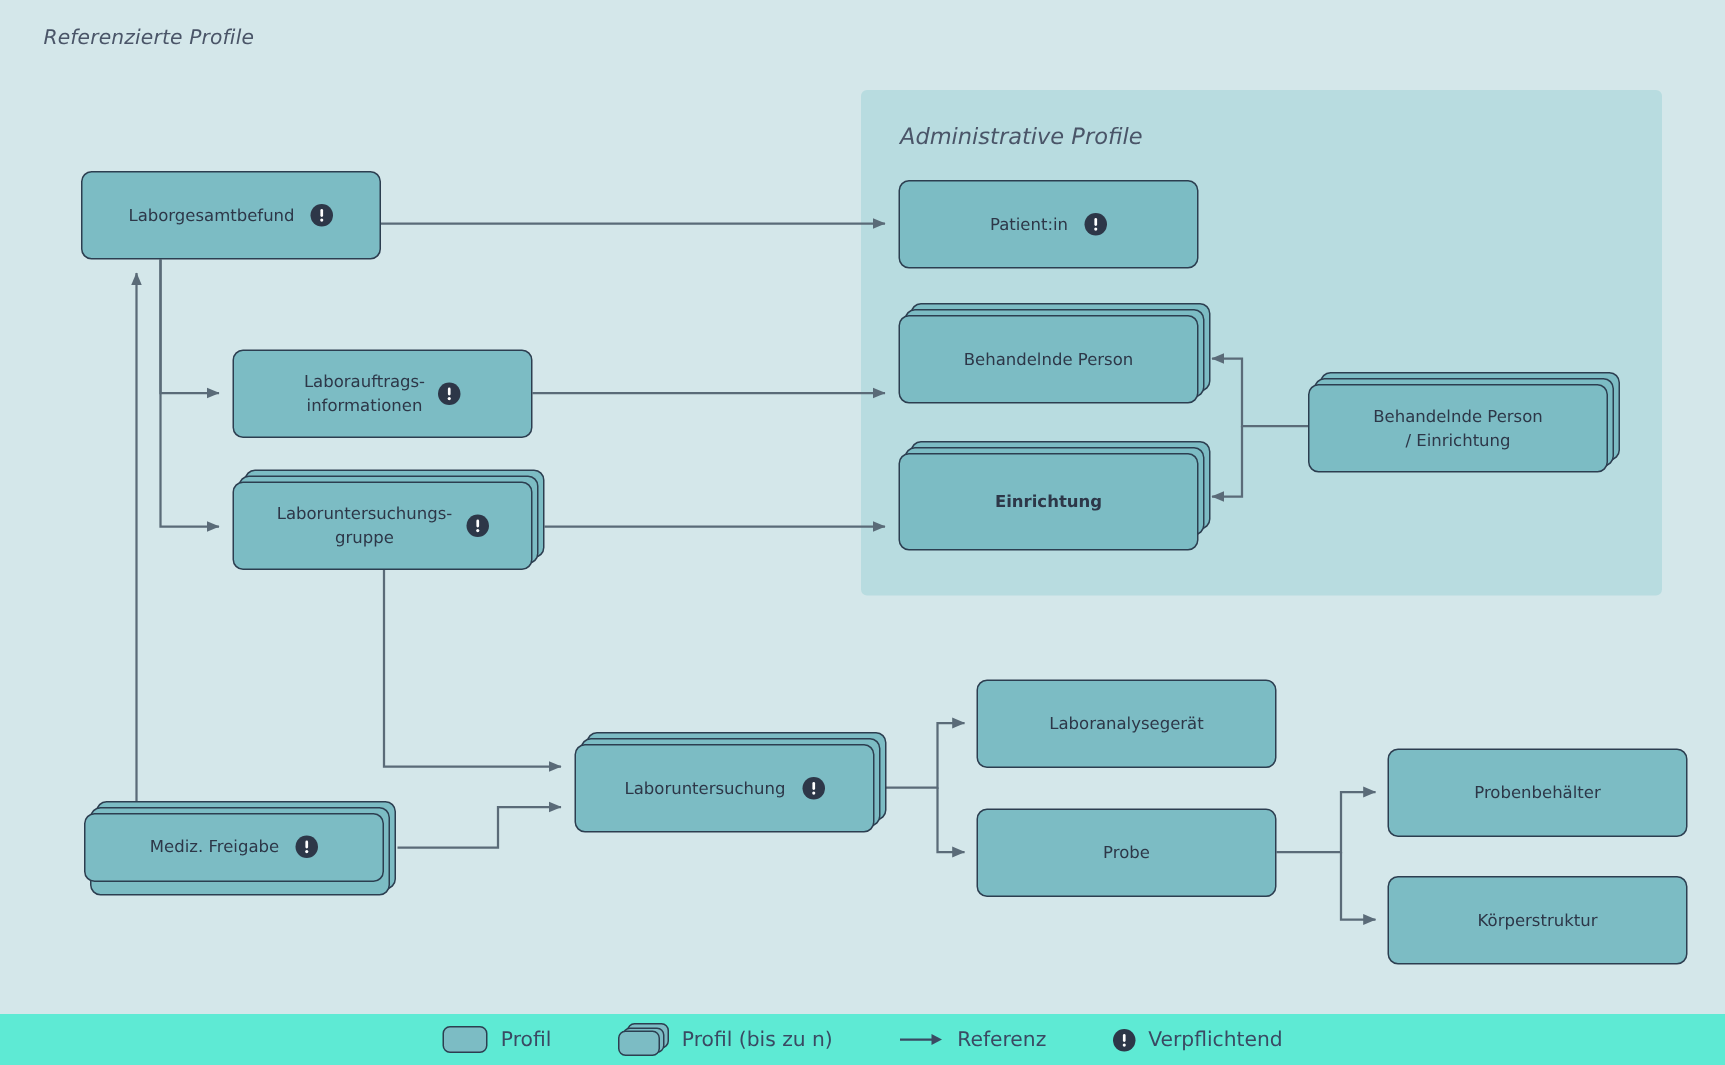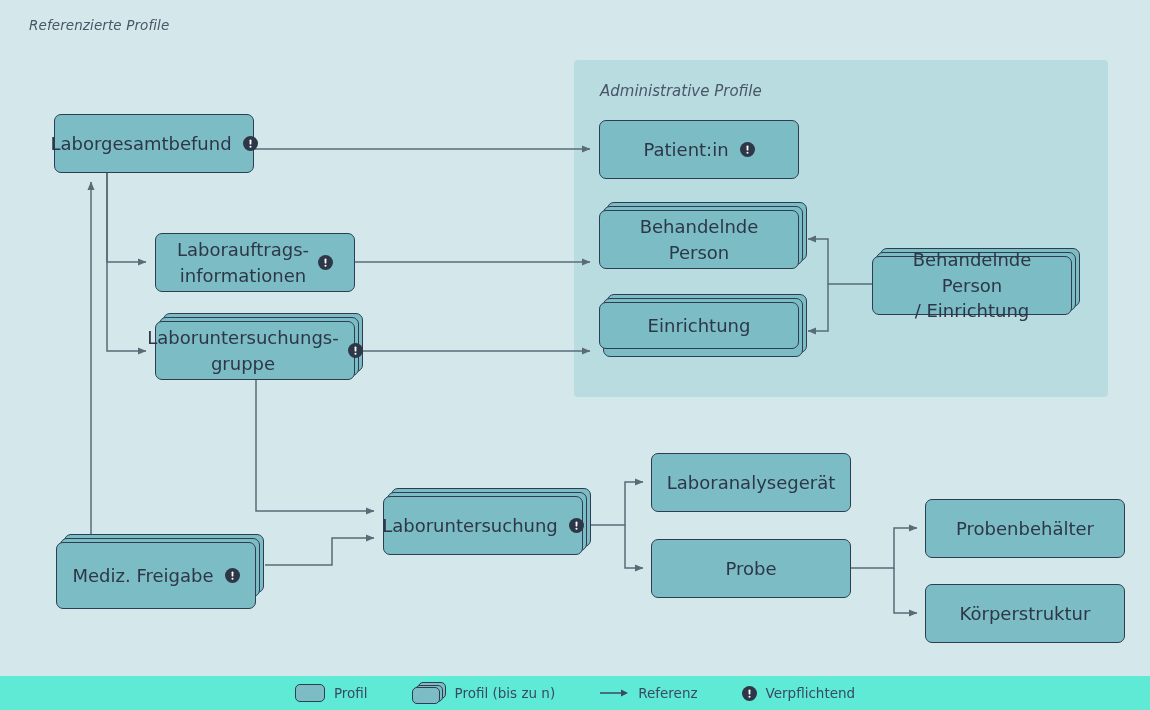--- a/index.html
+++ b/index.html
@@ -61,21 +61,21 @@
     box-sizing: border-box;
     background: #7CBCC4;
     border: 1.4px solid #2C3E50;
     border-radius: 7px;
     display: flex;
     align-items: center;
     justify-content: center;
     z-index: 5;
   }
   .node-label {
-    font-size: 18px;
+    font-size: 11px;
     color: #2D3748;
     text-align: center;
     line-height: 1.42;
     white-space: pre-line;
   }
   .node-inner {
     display: flex;
     align-items: center;
     justify-content: center;
     gap: 11px;
@@ -249,21 +249,21 @@
           <svg width="15" height="15" viewBox="0 0 15 15">
               <rect x="6.6" y="3.4" width="1.8" height="5.2" rx="0.9" fill="#ffffff"></rect>
               <circle cx="7.5" cy="10.7" r="1.05" fill="#ffffff"></circle>
             </svg>
         </span>
       </span>
     </div>
 
     <div class="stack-layer" style="left:64px; top:534px; width:200px; height:59px;"></div>
     <div class="stack-layer" style="left:60px; top:538px; width:200px; height:59px;"></div>
-    <div class="node" style="left:56px; top:542px; width:200px; height:67px;">
+    <div class="node" style="left:56px; top:542px; width:200px; height:46px;">
       <span class="node-inner">
         <span class="node-label">Mediz. Freigabe</span>
         <span class="req-badge">
           <svg width="15" height="15" viewBox="0 0 15 15">
               <rect x="6.6" y="3.4" width="1.8" height="5.2" rx="0.9" fill="#ffffff"></rect>
               <circle cx="7.5" cy="10.7" r="1.05" fill="#ffffff"></circle>
             </svg>
         </span>
       </span>
     </div>
@@ -297,21 +297,21 @@
     <div class="stack-layer" style="left:607px; top:202px; width:200px; height:59px;"></div>
     <div class="stack-layer" style="left:603px; top:206px; width:200px; height:59px;"></div>
     <div class="node" style="left:599px; top:210px; width:200px; height:59px;">
       <span class="node-inner">
         <span class="node-label">Behandelnde Person</span>
       </span>
     </div>
 
     <div class="stack-layer" style="left:607px; top:294px; width:200px; height:59px;"></div>
     <div class="stack-layer" style="left:603px; top:298px; width:200px; height:59px;"></div>
-    <div class="node" style="left:599px; top:302px; width:200px; height:47px;">
+    <div class="node" style="left:599px; top:302px; width:200px; height:65px;font-weight:bold;">
       <span class="node-inner">
         <span class="node-label">Einrichtung</span>
       </span>
     </div>
 
     <div class="stack-layer" style="left:880px; top:248px; width:200px; height:59px;"></div>
     <div class="stack-layer" style="left:876px; top:252px; width:200px; height:59px;"></div>
     <div class="node multiline" style="left:872px; top:256px; width:200px; height:59px;">
       <span class="node-inner">
         <span class="node-label">Behandelnde Person

